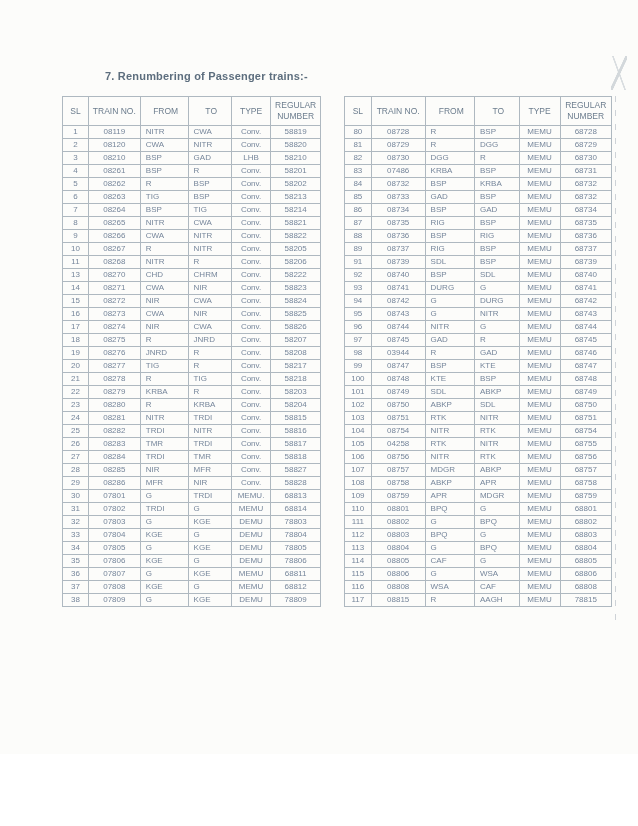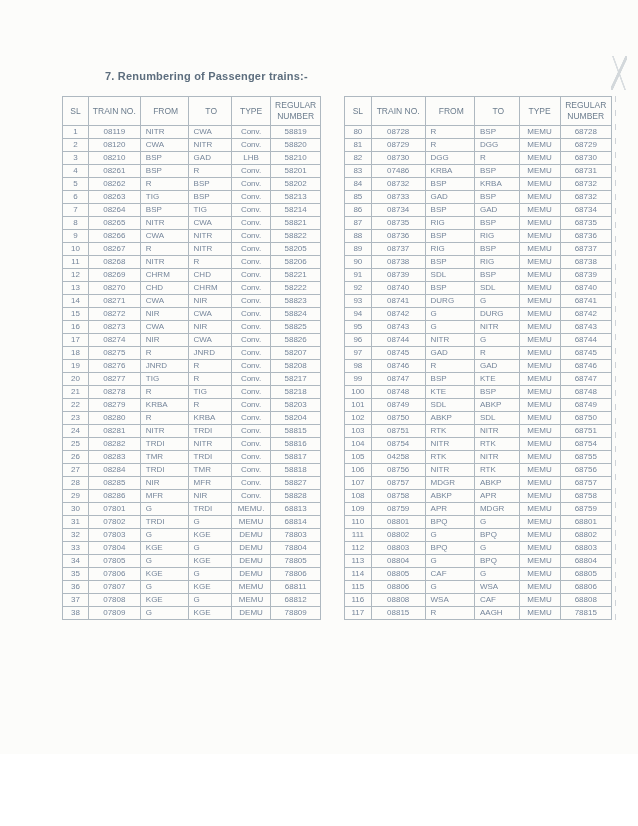--- a/index.html
+++ b/index.html
@@ -188,28 +188,20 @@
         </tr>
         <tr>
           <td class="c0">11</td>
           <td class="c1">08268</td>
           <td class="c2">NITR</td>
           <td class="c3">R</td>
           <td class="c4">Conv.</td>
           <td class="c5">58206</td>
         </tr>
         <tr>
-          <td class="c0">12</td>
-          <td class="c1">08269</td>
-          <td class="c2">CHRM</td>
-          <td class="c3">CHD</td>
-          <td class="c4">Conv.</td>
-          <td class="c5">58221</td>
-        </tr>
-        <tr>
           <td class="c0">13</td>
           <td class="c1">08270</td>
           <td class="c2">CHD</td>
           <td class="c3">CHRM</td>
           <td class="c4">Conv.</td>
           <td class="c5">58222</td>
         </tr>
         <tr>
           <td class="c0">14</td>
           <td class="c1">08271</td>
@@ -499,28 +491,20 @@
         </tr>
         <tr>
           <td class="c0">89</td>
           <td class="c1">08737</td>
           <td class="c2">RIG</td>
           <td class="c3">BSP</td>
           <td class="c4">MEMU</td>
           <td class="c5">68737</td>
         </tr>
         <tr>
-          <td class="c0">90</td>
-          <td class="c1">08738</td>
-          <td class="c2">BSP</td>
-          <td class="c3">RIG</td>
-          <td class="c4">MEMU</td>
-          <td class="c5">68738</td>
-        </tr>
-        <tr>
           <td class="c0">91</td>
           <td class="c1">08739</td>
           <td class="c2">SDL</td>
           <td class="c3">BSP</td>
           <td class="c4">MEMU</td>
           <td class="c5">68739</td>
         </tr>
         <tr>
           <td class="c0">92</td>
           <td class="c1">08740</td>
@@ -564,21 +548,21 @@
         <tr>
           <td class="c0">97</td>
           <td class="c1">08745</td>
           <td class="c2">GAD</td>
           <td class="c3">R</td>
           <td class="c4">MEMU</td>
           <td class="c5">68745</td>
         </tr>
         <tr>
           <td class="c0">98</td>
-          <td class="c1">08746</td>
+          <td class="c1">03944</td>
           <td class="c2">R</td>
           <td class="c3">GAD</td>
           <td class="c4">MEMU</td>
           <td class="c5">68746</td>
         </tr>
         <tr>
           <td class="c0">99</td>
           <td class="c1">08747</td>
           <td class="c2">BSP</td>
           <td class="c3">KTE</td>

